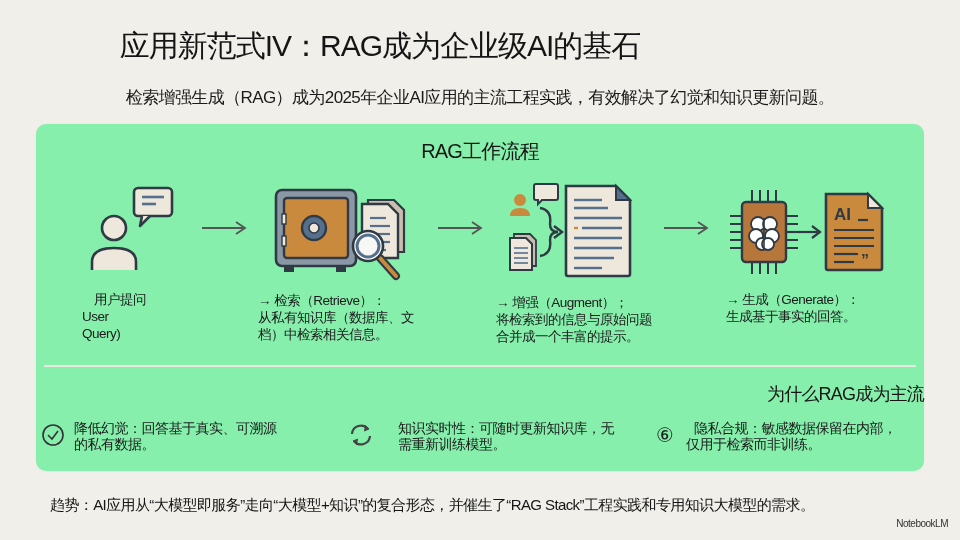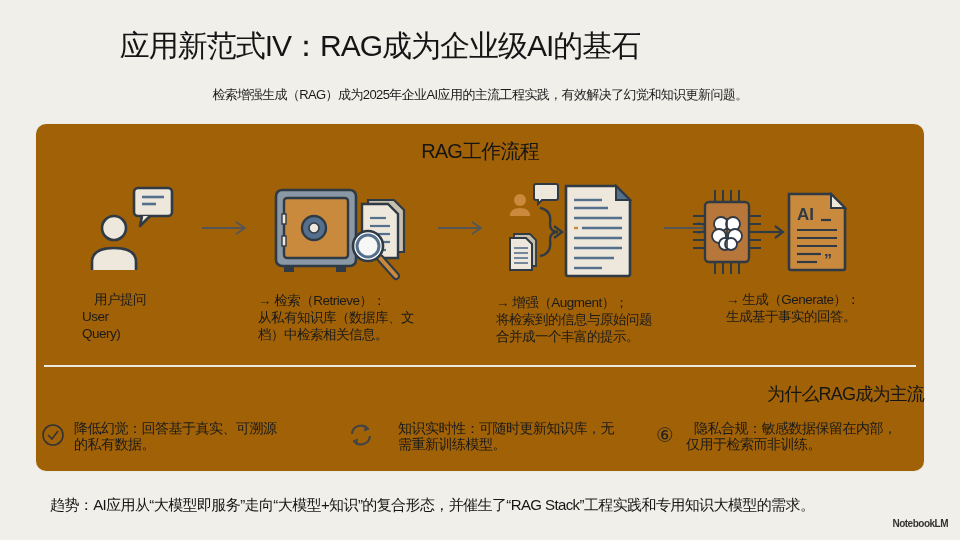--- a/index.html
+++ b/index.html
@@ -10,25 +10,25 @@
       color: #1c1c1c;
       position: relative;
     }
     .title {
       position: absolute; left: 0; top: 26px; width: 760px;
       text-align: center; font-size: 30px; font-weight: 400; letter-spacing: -1px;
       color: #151515;
     }
     .subtitle {
       position: absolute; left: 0; top: 86px; width: 960px;
-      text-align: center; font-size: 13px; letter-spacing: -0.6px; color: #1a1a1a;
+      text-align: center; font-size: 17px; letter-spacing: -0.6px; color: #1a1a1a;
     }
     .card {
       position: absolute; left: 36px; top: 124px; width: 888px; height: 347px;
-      background: #a16207; border-radius: 10px;
+      background: #86efac; border-radius: 10px;
       box-shadow: 0 0 0 1px #ecebe5;
     }
     .flow-title {
       position: absolute; left: 0; top: 14px; width: 888px; text-align: center;
       font-size: 20px; letter-spacing: -0.8px; color: #151515;
     }
     .icon-box { position: absolute; }
     .arrow { position: absolute; }
     .step-label {
       position: absolute; font-size: 13.5px; line-height: 17px; letter-spacing: -0.5px; color: #1a1a1a;
@@ -41,21 +41,21 @@
       position: absolute; left: 0; top: 258px; width: 888px; text-align: right;
       font-size: 18px; letter-spacing: -0.8px; color: #151515;
     }
     .benefit { position: absolute; top: 296px; display: flex; align-items: flex-start; }
     .benefit .b-icon { width: 26px; height: 26px; margin-right: 8px; margin-top: 2px; flex-shrink: 0; }
     .benefit .b-text { font-size: 14px; line-height: 16px; letter-spacing: -0.5px; color: #1a1a1a; }
     .footer {
       position: absolute; left: 50px; top: 496px; font-size: 15px; letter-spacing: -0.6px; color: #151515;
     }
     .brand {
-      position: absolute; right: 12px; top: 518px; font-size: 10px; letter-spacing: -0.5px; color: #333; font-weight: bold;
+      position: absolute; right: 12px; top: 518px; font-size: 10px; letter-spacing: -0.5px; color: #333;
     }
   </style>
 </head>
 <body>
 
 <div class="title">应用新范式IV：RAG成为企业级AI的基石</div>
 <div class="subtitle">检索增强生成（RAG）成为2025年企业AI应用的主流工程实践，有效解决了幻觉和知识更新问题。</div>
 
 <div class="card">
   <div class="flow-title">RAG工作流程</div>
@@ -137,21 +137,21 @@
     </svg>
   </div>
 
   <div class="arrow" style="left:626px; top:96px;">
     <svg width="48" height="16" viewBox="0 0 48 16">
         <line x1="2" y1="8" x2="44" y2="8" stroke="#555" stroke-width="1.8"></line>
         <path d="M36 2 L45 8 L36 14" fill="none" stroke="#555" stroke-width="1.8"></path>
       </svg>
   </div>
 
-  <div class="icon-box" style="left:655px; top:64px; width:160px; height:90px;text-align:center;">
+  <div class="icon-box" style="left:692px; top:64px; width:160px; height:90px;text-align:center;">
     <svg width="160" height="90" viewBox="0 0 160 90">
       <g stroke="#2f3a44" stroke-width="2">
         <line x1="24" y1="2" x2="24" y2="14"></line>
           <line x1="32" y1="2" x2="32" y2="14"></line>
           <line x1="40" y1="2" x2="40" y2="14"></line>
           <line x1="48" y1="2" x2="48" y2="14"></line>
         <line x1="24" y1="74" x2="24" y2="86"></line>
           <line x1="32" y1="74" x2="32" y2="86"></line>
           <line x1="40" y1="74" x2="40" y2="86"></line>
           <line x1="48" y1="74" x2="48" y2="86"></line>

